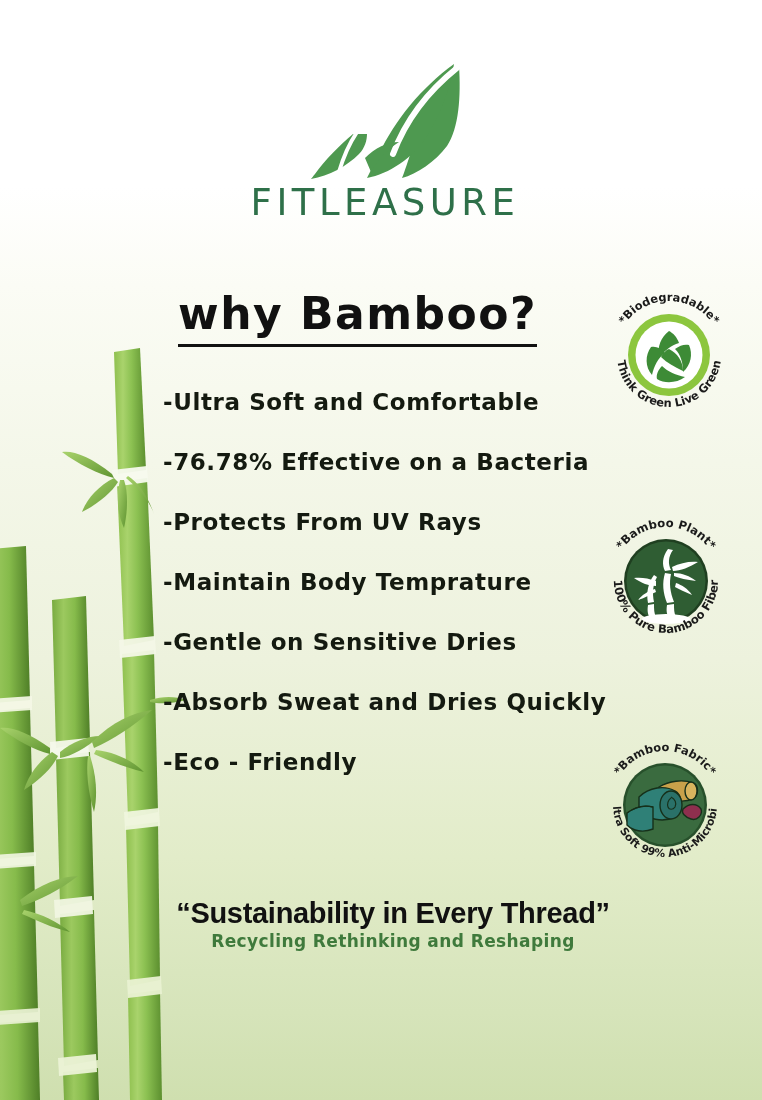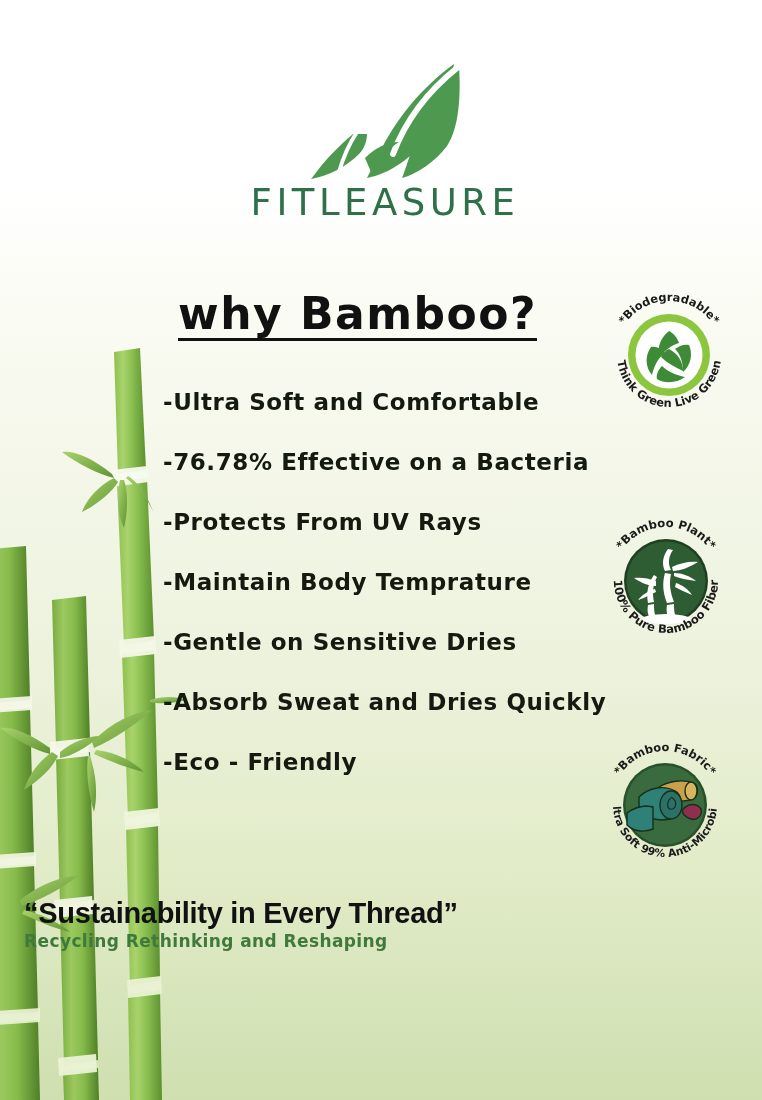--- a/index.html
+++ b/index.html
@@ -58,20 +58,21 @@
   
   #headline {
     position: absolute;
     left: 178px;
     top: 291px;
     font-size: 44px;
     font-weight: bold;
     letter-spacing: 1.5px;
     color: #111111;
     font-family: "DejaVu Sans", sans-serif;
+    padding-bottom: 6px;
     border-bottom: 3px solid #111111;
     display: inline-block;
     line-height: 1.06;
   }
 
   
   #benefit-list {
     position: absolute;
     left: 163px;
     top: 388px;
@@ -98,20 +99,21 @@
   #badge-biodegradable { left: 601px; top: 287px; }
   #badge-bamboo-plant  { left: 598px; top: 513px; }
   #badge-bamboo-fabric { left: 597px; top: 737px; }
   .badge svg { display: block; width: 136px; height: 136px; }
 
   
   #tagline-block {
     position: absolute;
     left: 0; right: 0;
     top: 897px;
+    text-align: center;
     padding-left: 24px;
   }
   #tagline-main {
     font-size: 29px;
     font-weight: bold;
     color: #111111;
     font-family: "Liberation Sans", sans-serif;
     letter-spacing: -0.3px;
     line-height: 1.15;
   }

